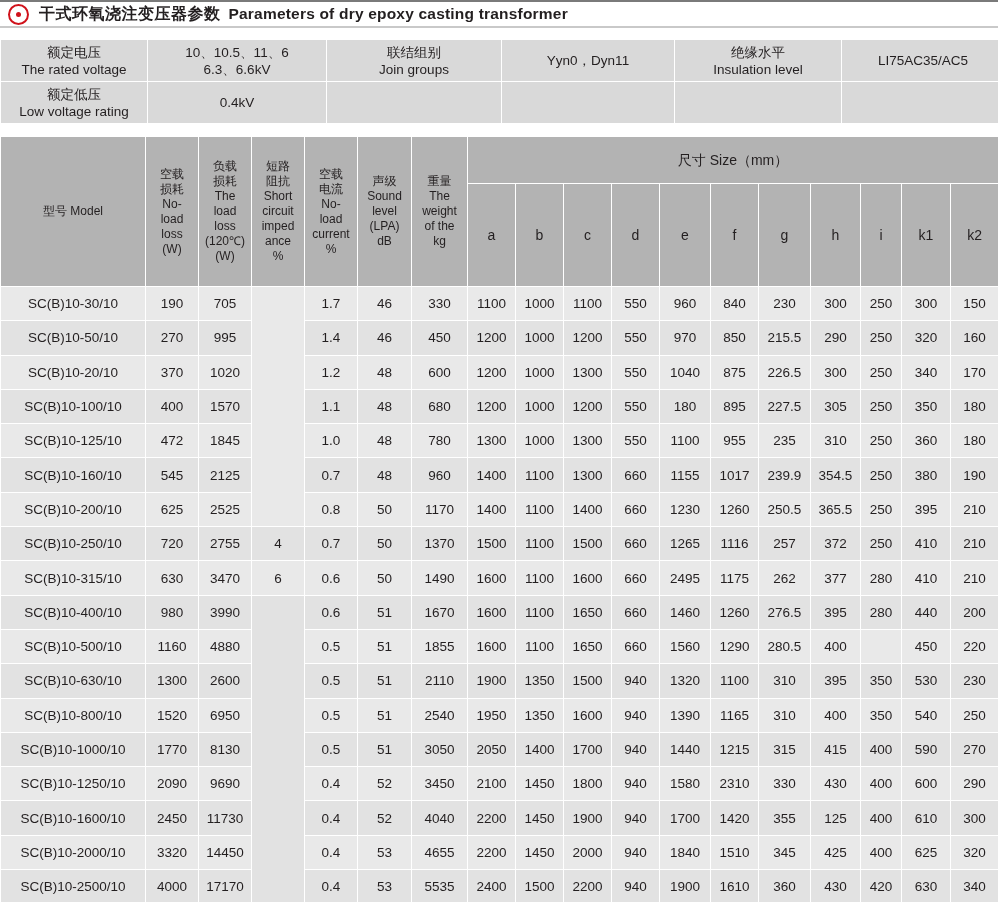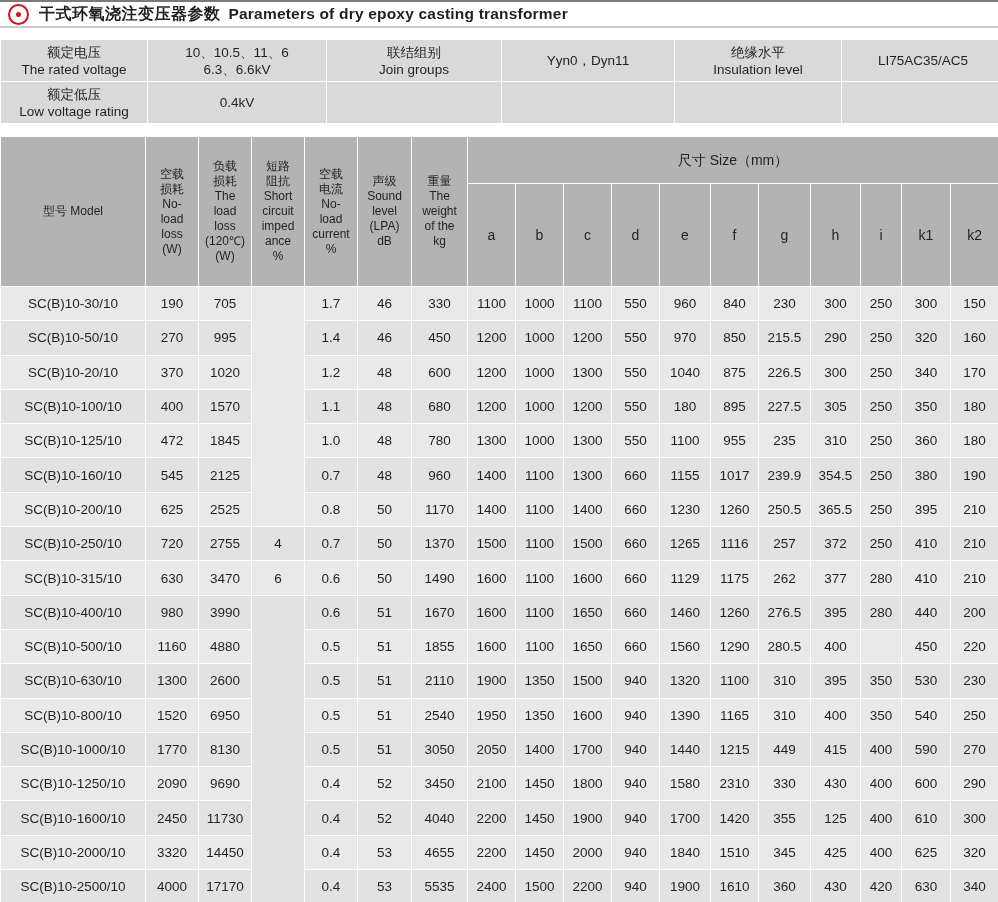--- a/index.html
+++ b/index.html
@@ -421,21 +421,21 @@
             <td>630</td>
             <td>3470</td>
             <td>6</td>
             <td>0.6</td>
             <td>50</td>
             <td>1490</td>
             <td>1600</td>
             <td>1100</td>
             <td>1600</td>
             <td>660</td>
-            <td>1129</td>
+            <td>2495</td>
             <td>1175</td>
             <td>262</td>
             <td>377</td>
             <td>280</td>
             <td>410</td>
             <td>210</td>
           </tr>
           <tr>
             <td class="model-cell">SC(B)10-400/10</td>
             <td>980</td>
@@ -519,21 +519,21 @@
             <td>8130</td>
             <td>0.5</td>
             <td>51</td>
             <td>3050</td>
             <td>2050</td>
             <td>1400</td>
             <td>1700</td>
             <td>940</td>
             <td>1440</td>
             <td>1215</td>
-            <td>449</td>
+            <td>315</td>
             <td>415</td>
             <td>400</td>
             <td>590</td>
             <td>270</td>
           </tr>
           <tr>
             <td class="model-cell">SC(B)10-1250/10</td>
             <td>2090</td>
             <td>9690</td>
             <td>0.4</td>

